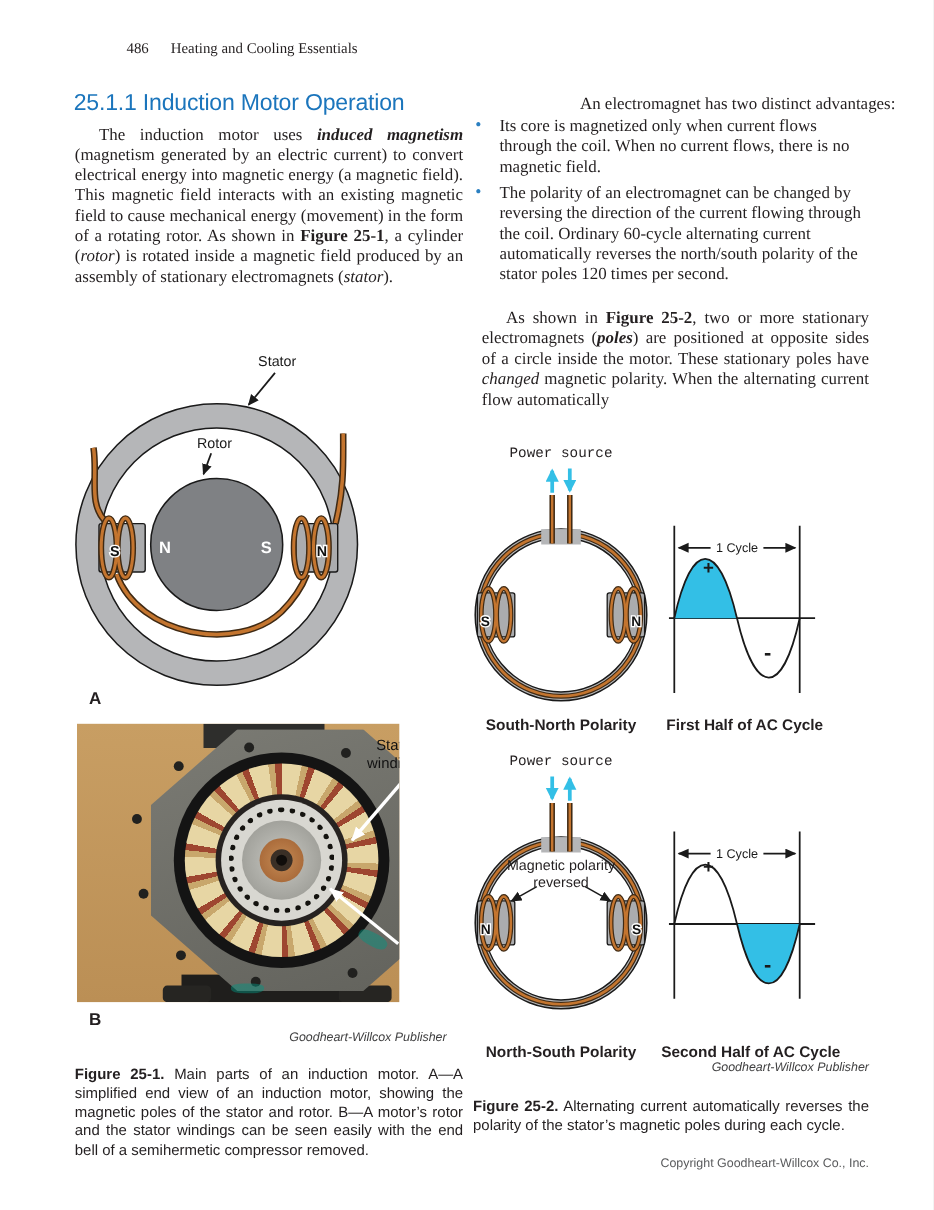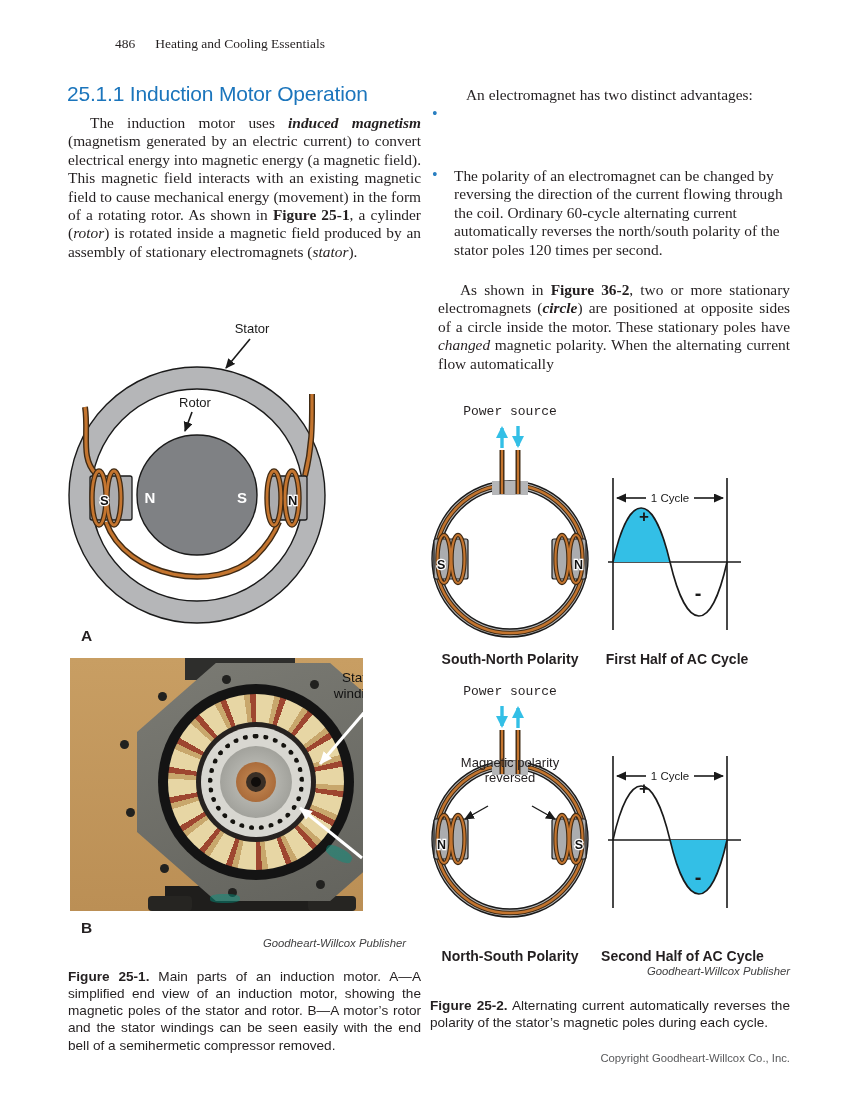--- a/index.html
+++ b/index.html
@@ -13,21 +13,21 @@
   
   .runhead{left:68px;top:36px;width:722px;font-size:13.5px;margin-left:47px;}
   .runhead .num{margin-right:20px;}
   
   .heading{left:67px;top:82px;width:400px;font-family:"Liberation Sans",sans-serif;
            font-size:21px;color:var(--blue);font-weight:400;letter-spacing:-.2px;margin:0;}
   
   .body-par{font-size:15.4px;line-height:18.4px;text-align:justify;margin:0;}
   .indent{text-indent:22px;}
   .p1{left:68px;top:114px;width:353px;}
-  .rc-intro{left:444px;top:86px;width:352px;text-align:left;}
+  .rc-intro{left:462px;top:86px;width:352px;text-align:right;}
   .bullet-item{left:432px;width:358px;padding-left:22px;box-sizing:border-box;
                font-size:15.4px;line-height:18.4px;text-align:left;}
   .b1{top:106px;} .b2{top:167px;}
   .dot{position:absolute;left:0;top:-1px;color:var(--bullet);font-size:16px;}
   .p2{left:438px;top:281px;width:352px;}
   .b{font-weight:bold;} .i{font-style:italic;} .bi{font-weight:bold;font-style:italic;}
   
   .panel-lbl{font-family:"Liberation Sans",sans-serif;font-weight:bold;font-size:15.5px;}
   .pA{left:81px;top:627px;} .pB{left:81px;top:919px;}
   .credit{font-family:"Liberation Sans",sans-serif;font-style:italic;font-size:11.3px;
@@ -37,21 +37,21 @@
           text-align:justify;}
   .cap1{left:68px;top:954px;width:353px;} .cap2{left:430px;top:983px;width:360px;}
   .copyright{left:430px;top:1052px;width:360px;text-align:right;
              font-family:"Liberation Sans",sans-serif;font-size:11.3px;color:#58595b;}
   
   .f2lbl{font-family:Liberation Mono, monospace;font-size:13px;text-align:center;}
   .ps1{left:430px;top:404px;width:160px;} .ps2{left:430px;top:684px;width:160px;}
   .f2cap{font-family:"Liberation Sans",sans-serif;font-weight:bold;font-size:14px;text-align:center;}
   .c1a{left:423px;top:651px;width:174px;} .c1b{left:593px;top:651px;width:168px;}
   .c2a{left:423px;top:948px;width:174px;} .c2b{left:590px;top:948px;width:185px;}
-  .annot{left:453px;top:756px;width:114px;font-family:"Liberation Sans",sans-serif;
+  .annot{left:453px;top:780px;width:114px;font-family:"Liberation Sans",sans-serif;
          font-size:13px;line-height:1.12;text-align:center;}
   
   .svgA{left:66px;top:316px;} .svgC1{left:428px;top:418px;} .svgC2{left:428px;top:698px;}
   .svgG1{left:608px;top:468px;} .svgG2{left:608px;top:746px;}
   svg text{font-family:"Liberation Sans",sans-serif;}
   
   .photo{left:70px;top:658px;width:293px;height:253px;overflow:hidden;
          background:linear-gradient(#c89e63,#bb8f55);}
   .photo>div{position:absolute;}
   .ph-top{left:115px;top:0;width:110px;height:22px;background:#2e2e2c;}
@@ -111,27 +111,28 @@
   </div>
 
   <h1 class="abs heading">25.1.1 Induction Motor Operation</h1>
 
   <p class="abs body-par indent p1"><span>The induction motor uses </span><span class="bi">induced magnetism</span><span> (magnetism generated by an electric current) to convert electrical energy into magnetic energy (a magnetic field). This magnetic field interacts with an existing magnetic field to cause mechanical energy (movement) in the form of a rotating rotor. As shown in </span><span class="b">Figure 25-1</span><span>, a cylinder (</span><span class="i">rotor</span><span>) is rotated inside a magnetic field produced by an assembly of stationary electromagnets (</span><span class="i">stator</span><span>).</span></p>
 
   <p class="abs body-par indent rc-intro">An electromagnet has two distinct advantages:</p>
 
   <div class="abs bullet-item b1">
     <span class="dot">•</span>
+    <span>Its core is magnetized only when current flows through the coil. When no current flows, there is no magnetic field.</span>
   </div>
   <div class="abs bullet-item b2">
     <span class="dot">•</span>
     <span>The polarity of an electromagnet can be changed by reversing the direction of the current flowing through the coil. Ordinary 60-cycle alternating current automatically reverses the north/south polarity of the stator poles 120 times per second.</span>
   </div>
 
-  <p class="abs body-par indent p2"><span>As shown in </span><span class="b">Figure 36-2</span><span>, two or more stationary electromagnets (</span><span class="bi">circle</span><span>) are positioned at opposite sides of a circle inside the motor. These stationary poles have </span><span class="i">changed</span><span> magnetic polarity. When the alternating current flow automatically</span></p>
+  <p class="abs body-par indent p2"><span>As shown in </span><span class="b">Figure 25-2</span><span>, two or more stationary electromagnets (</span><span class="bi">poles</span><span>) are positioned at opposite sides of a circle inside the motor. These stationary poles have </span><span class="i">changed</span><span> magnetic polarity. When the alternating current flow automatically</span></p>
 
   <svg class="abs svgA" width="358" height="340" viewBox="0 0 358 340">
 
     <circle cx="131" cy="179" r="128" fill="#b5b6b8" stroke="#1a1a1a" stroke-width="1.4"></circle>
     <circle cx="131" cy="179" r="106" fill="#ffffff" stroke="#1a1a1a" stroke-width="1.4"></circle>
 
     <g>
       <path d="M19,91 C23,118 14,142 30,158" fill="none" stroke="#3f2a14" stroke-width="6"></path>
       <path d="M40,206 C60,262 150,278 190,240 C200,230 208,219 213,206" fill="none" stroke="#3f2a14" stroke-width="6"></path>
       <path d="M239,160 C247,128 246,104 246,78" fill="none" stroke="#3f2a14" stroke-width="6"></path>

